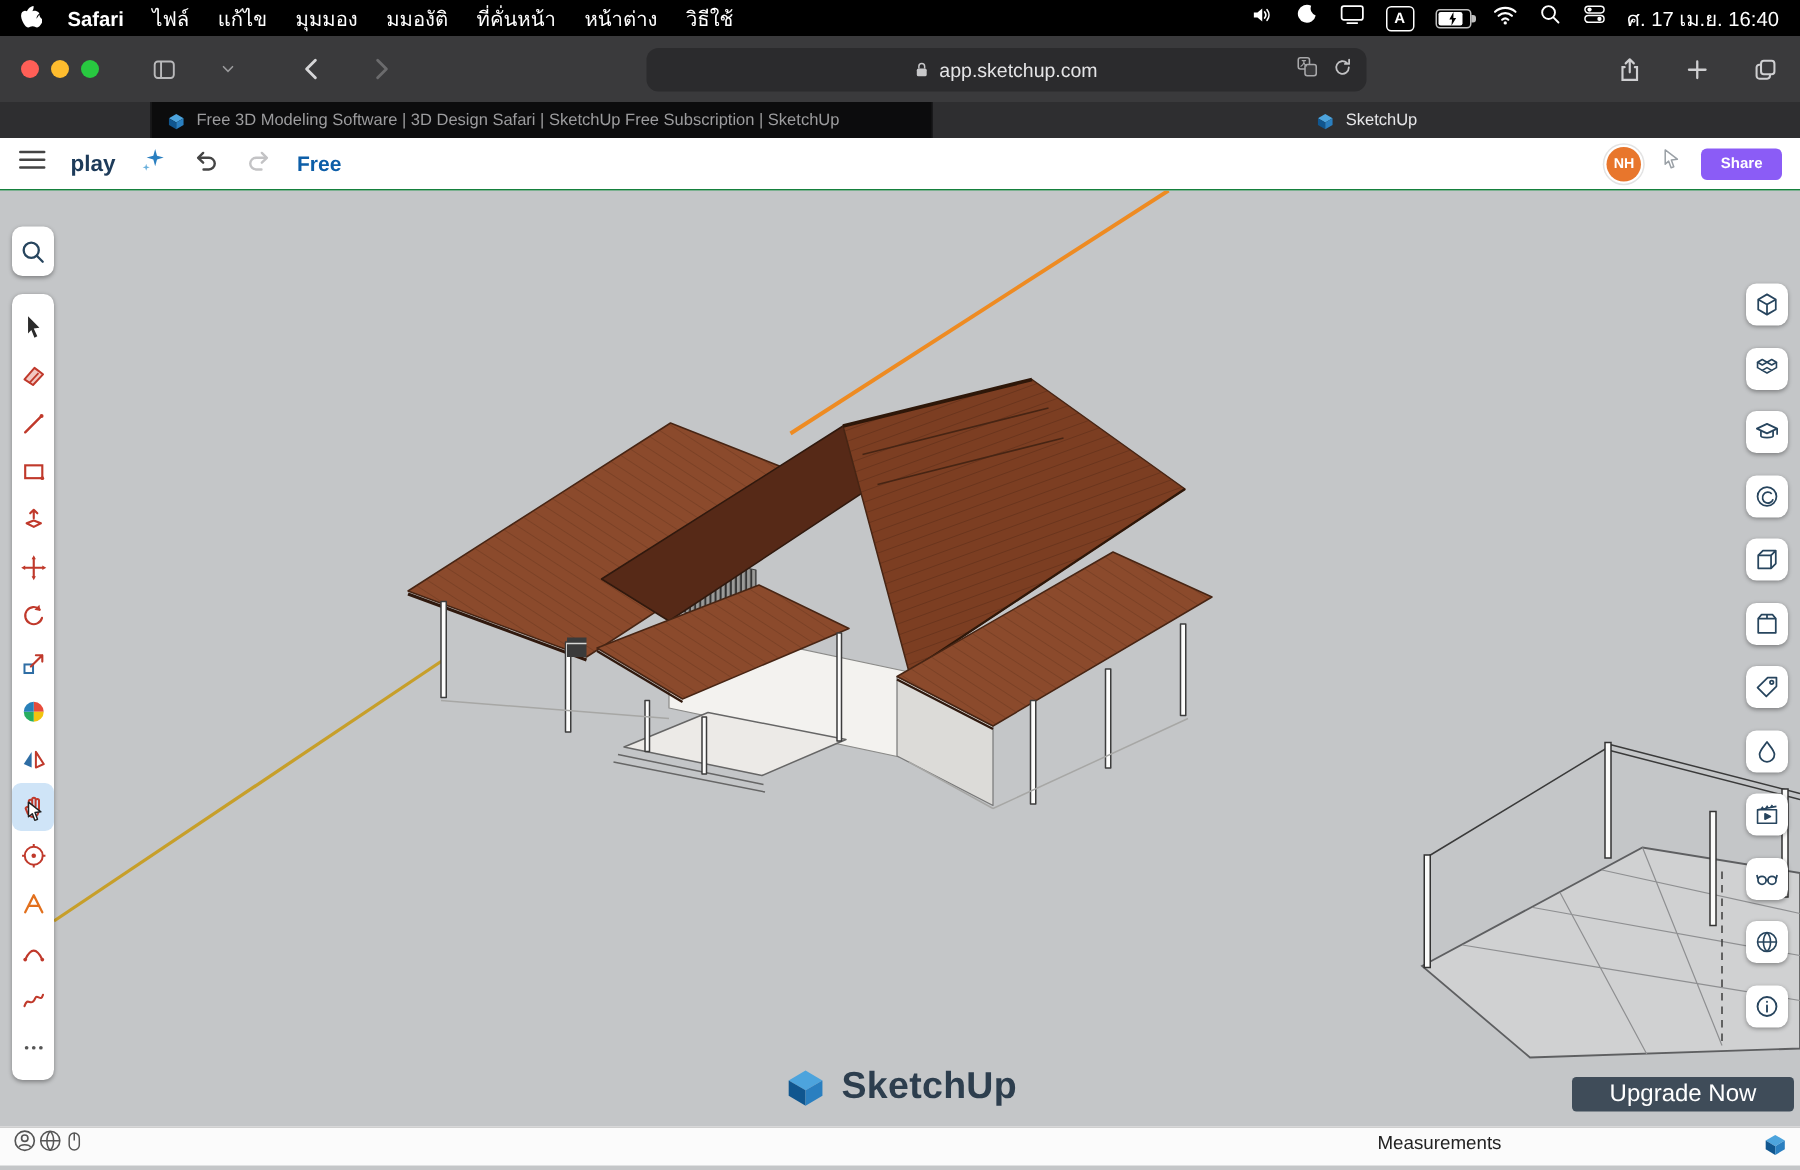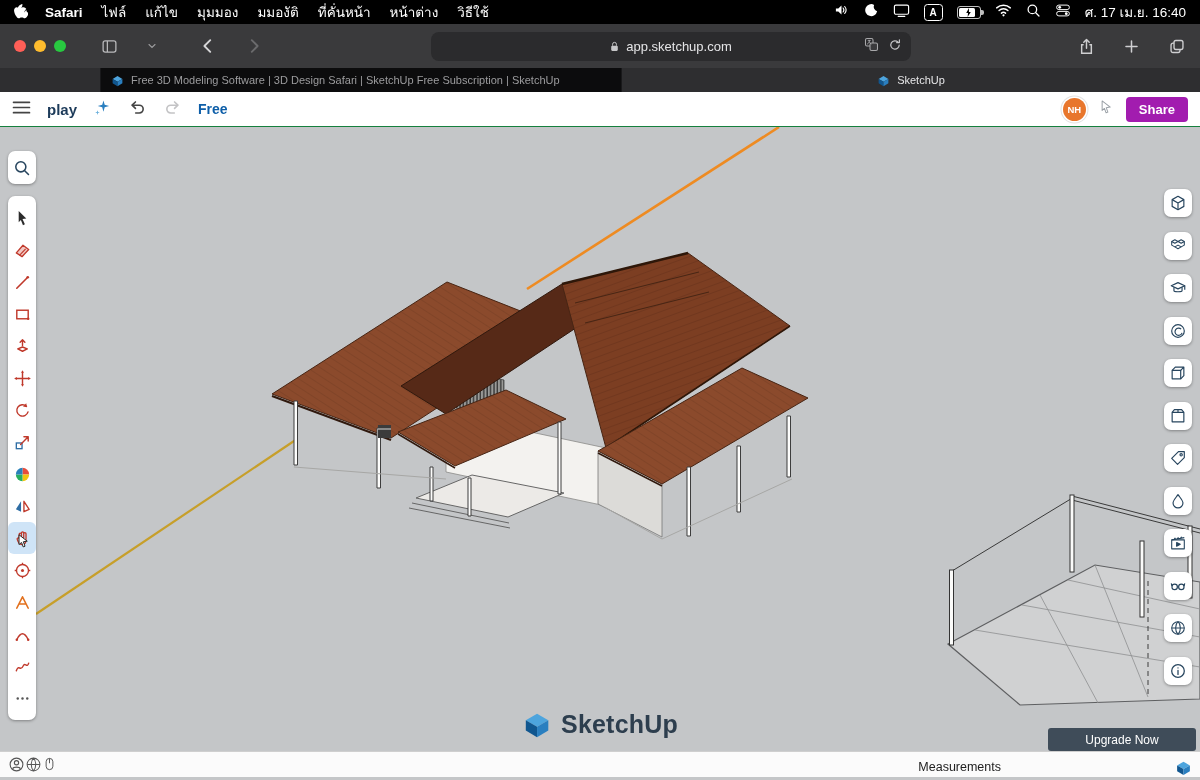--- a/index.html
+++ b/index.html
@@ -41,44 +41,44 @@
   .fav{width:13px;height:13px;flex:0 0 auto}
 
   
   .su-bar{display:flex;align-items:center;height:34px;background:#fff;border-bottom:1px solid #15803d;
     padding:0 12px;gap:16px;position:relative;z-index:5}
   .model-name{font-size:15px;font-weight:700;color:#1d3b5a}
   .save{font-size:14px;font-weight:700;color:#0d5ea8;cursor:default}
   .su-right{margin-left:auto;display:flex;align-items:center;gap:12px}
   .avatar{width:23px;height:23px;border-radius:50%;background:#e8762c;color:#fff;font-size:9.5px;font-weight:700;
     display:flex;align-items:center;justify-content:center;box-shadow:0 0 0 1.5px #fff,0 0 0 2.5px #e3e3e3}
-  .share-btn{background:#a21caf;color:#fff;font-size:13px;font-weight:700;padding:5px 13px;border-radius:4px;border:none}
+  .share-btn{background:#8b5cf6;color:#fff;font-size:10px;font-weight:700;padding:5px 13px;border-radius:4px;border:none}
 
   
   .canvas{position:relative;height:624px}
   .scene{position:absolute;inset:0}
   .search-box{position:absolute;left:8px;top:24px;width:28px;height:33px;background:#fff;border-radius:7px;
     box-shadow:0 1px 3px rgba(0,0,0,.35);display:flex;align-items:center;justify-content:center}
   .palette{position:absolute;left:8px;top:69px;width:28px;background:#fff;border-radius:7px;
     box-shadow:0 1px 3px rgba(0,0,0,.35);padding:6px 0;display:flex;flex-direction:column;align-items:center}
   .tool{width:28px;height:32px;display:flex;align-items:center;justify-content:center}
   .tool.selected{background:#cfe4f7;border-radius:6px}
   .tool svg{width:19px;height:19px}
   .rail{position:absolute;right:8px;top:62px;display:flex;flex-direction:column;gap:14.5px}
   .panel-btn{width:28px;height:28px;background:#fff;border-radius:7px;box-shadow:0 1px 3px rgba(0,0,0,.35);
     display:flex;align-items:center;justify-content:center}
   .panel-btn svg{width:18px;height:18px}
   .watermark{position:absolute;left:50%;bottom:12px;transform:translateX(-50%);display:flex;align-items:center;gap:9px}
   .wm-text{font-size:25px;font-weight:700;color:#2d3e4e;letter-spacing:.2px}
-  .upgrade{position:absolute;right:4px;bottom:0;width:148px;height:23px;background:#3f4c59;color:#fff;
-    font-size:12px;display:flex;align-items:center;justify-content:center;border-radius:3px;z-index:4}
+  .upgrade{position:absolute;right:4px;bottom:10px;width:148px;height:23px;background:#3f4c59;color:#fff;
+    font-size:16px;display:flex;align-items:center;justify-content:center;border-radius:3px;z-index:4}
   .cursor-ov{position:absolute;left:16px;top:406px;z-index:6}
 
   
-  .statusbar{display:flex;align-items:flex-end;height:25px;background:#fbfbfb;border-top:1px solid #cfcfcf;
+  .statusbar{display:flex;align-items:flex-start;height:25px;background:#fbfbfb;border-top:1px solid #cfcfcf;
     padding:0 8px;}
   .sb-right{margin-left:auto;display:flex;align-items:center;gap:10px}
   .meas-label{font-size:12.5px;color:#222}
   .meas-input{width:150px;height:18px;border:none;background:transparent;outline:none;font-size:12px}
 </style>
 </head>
 <body>
 
 <svg width="0" height="0" style="position:absolute">
   <defs>

